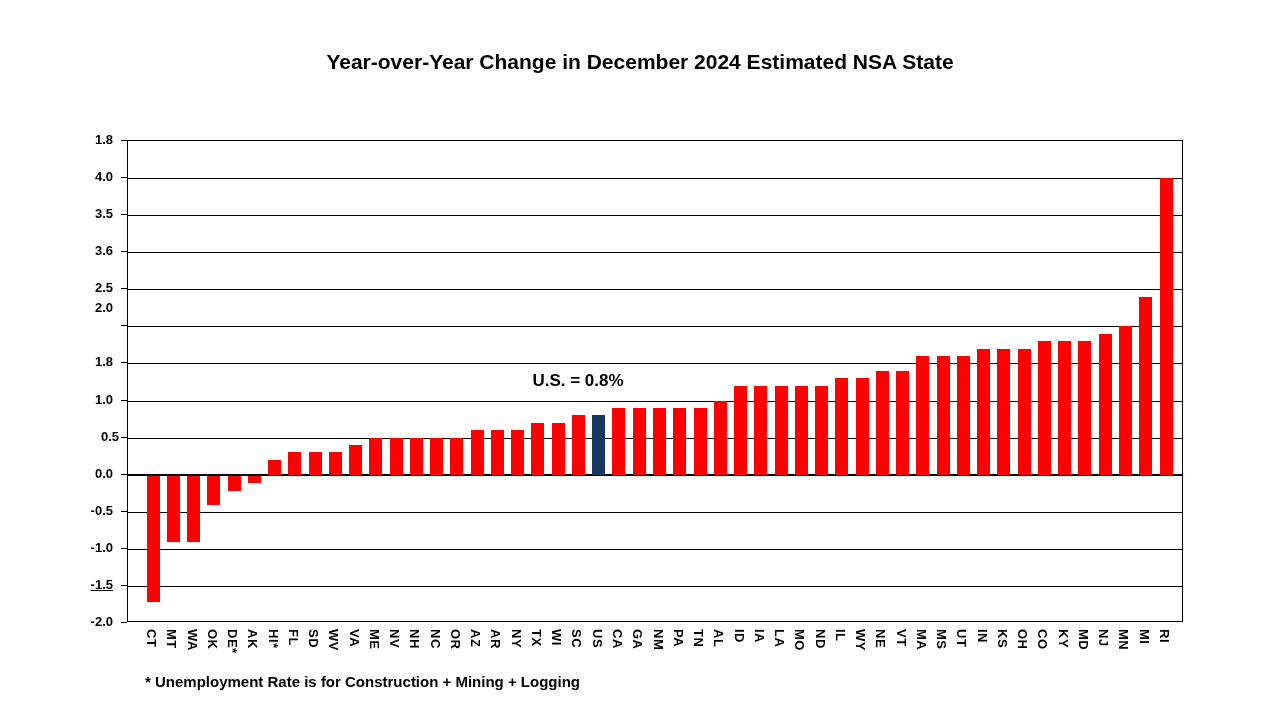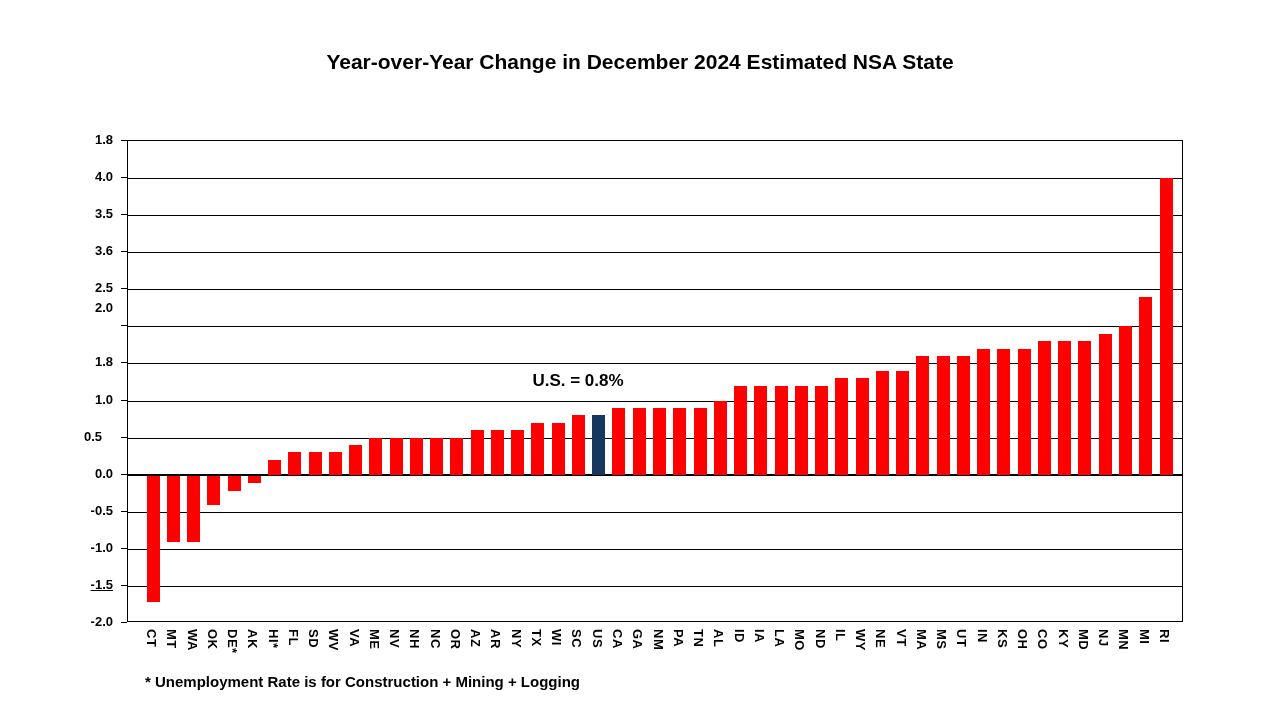--- a/index.html
+++ b/index.html
@@ -134,21 +134,21 @@
     <div class="y-tick-label" style="left: 63px; top: 243.231px;">3.6</div>
     <div class="y-tick" style="top: 288.308px;"></div>
     <div class="y-tick-label" style="left: 63px; top: 280.308px;">2.5</div>
     <div class="y-tick" style="top: 325.385px;"></div>
     <div class="y-tick-label" style="left: 63px; top: 300px;">2.0</div>
     <div class="y-tick" style="top: 362.462px;"></div>
     <div class="y-tick-label" style="left: 63px; top: 354.462px;">1.8</div>
     <div class="y-tick" style="top: 399.538px;"></div>
     <div class="y-tick-label" style="left: 63px; top: 391.538px;">1.0</div>
     <div class="y-tick" style="top: 436.615px;"></div>
-    <div class="y-tick-label" style="left: 52px; top: 428.615px;">0.5</div>
+    <div class="y-tick-label" style="left: 69px; top: 428.615px;">0.5</div>
     <div class="y-tick" style="top: 473.692px;"></div>
     <div class="y-tick-label" style="left: 63px; top: 465.692px;">0.0</div>
     <div class="y-tick" style="top: 510.769px;"></div>
     <div class="y-tick-label" style="left: 63px; top: 502.769px;">-0.5</div>
     <div class="y-tick" style="top: 547.846px;"></div>
     <div class="y-tick-label" style="left: 63px; top: 539.846px;">-1.0</div>
     <div class="y-tick" style="top: 584.923px;"></div>
     <div class="y-tick-label" style="left: 63px; top: 576.923px; text-decoration: underline;">-1.5</div>
     <div class="y-tick" style="top: 622px;"></div>
     <div class="y-tick-label" style="left: 63px; top: 614px;">-2.0</div>

